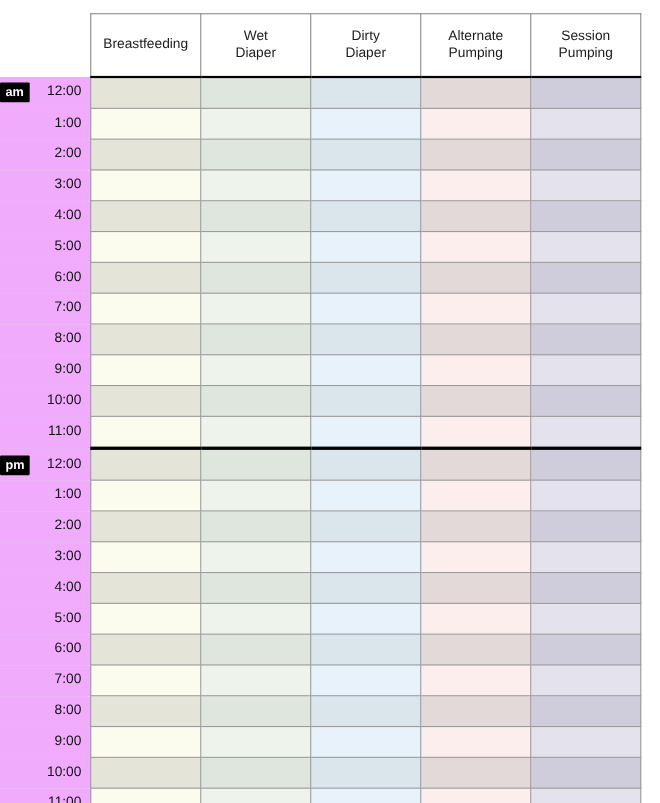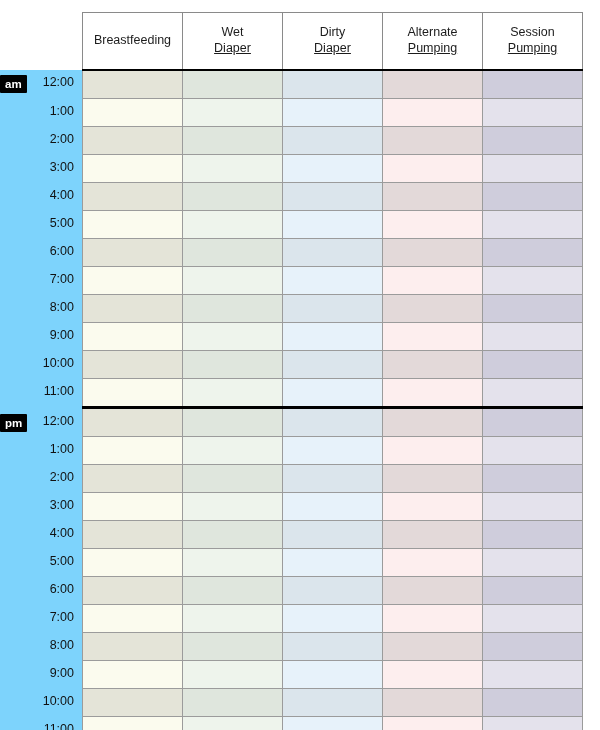--- a/index.html
+++ b/index.html
@@ -51,25 +51,25 @@
     font-weight: normal;
     color: #1c1c1c;
     background: #ffffff;
     border: 1px solid #8a8a8a;
     border-bottom: 2px solid #000000;
     line-height: 1.25;
     padding: 0 4px;
     text-align: center;
     vertical-align: middle;
   }
-  thead th.head .hl2 { display: block; text-decoration: underline; }
+  thead th.head .hl2 { display: block; }
 
   tbody td.timecell {
     height: 27px;
-    background: #7dd3fc;
+    background: #f0abfc;
     border: none;
     padding: 0 8px 0 0;
     text-align: right;
     vertical-align: middle;
     white-space: nowrap;
     font-size: 12.5px;
     color: #111111;
   }
   tbody td.timecell .ampm {
     float: left;

